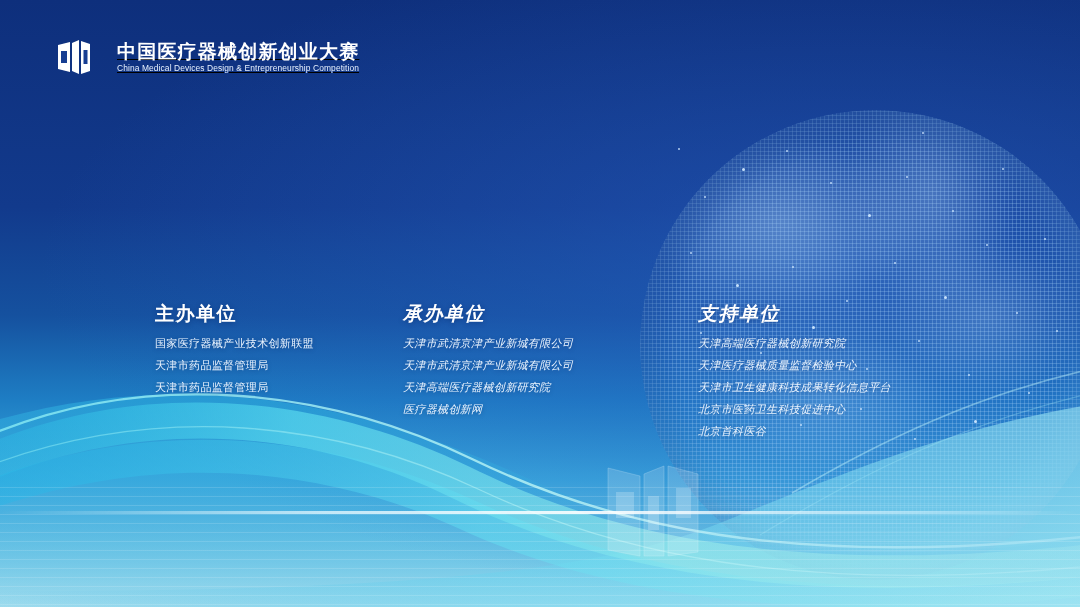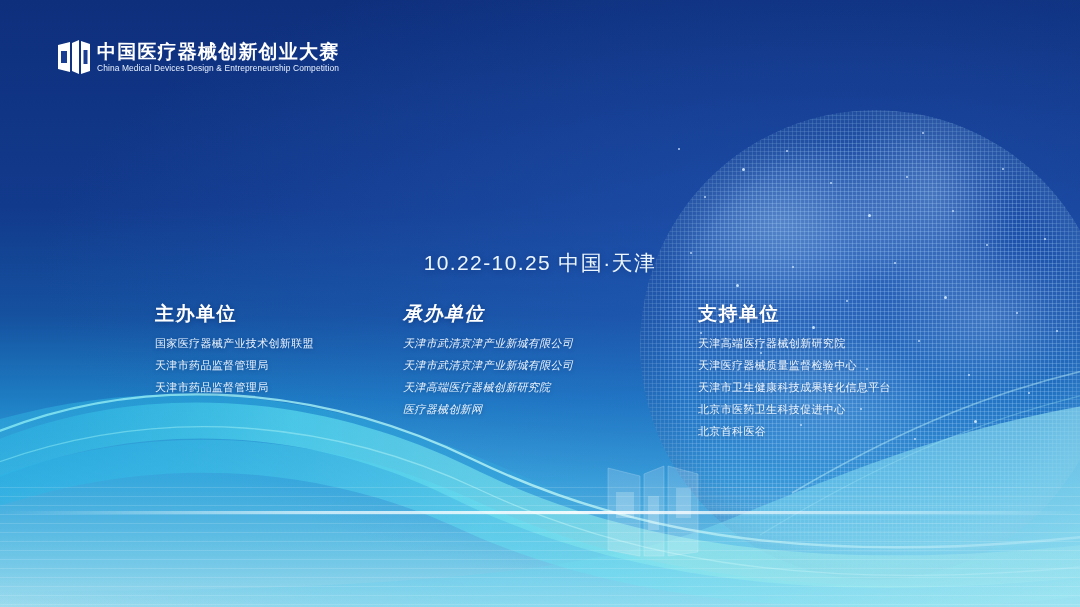--- a/index.html
+++ b/index.html
@@ -77,21 +77,21 @@
   
   #door-watermark{
     position:absolute; left:586px; top:452px; width:132px; height:108px;
     opacity:.55;
   }
   #door-watermark svg{ display:block; width:132px; height:108px; }
 
   
   #logo{
     position:absolute; left:56px; top:38px;
-    display:flex; align-items:center; gap:5px;
+    display:flex; align-items:center; gap:25px;text-decoration:underline;
   }
   #logo .mark{ width:36px; height:38px; flex:0 0 36px; }
   #logo .mark svg{ display:block; width:36px; height:38px; }
   #logo .words{ display:flex; flex-direction:column; gap:2px; }
   #logo .cn{
     font-size:19px; font-weight:bold; color:#ffffff; letter-spacing:1.2px;
     line-height:1.05; white-space:nowrap;
   }
   #logo .en{
     font-size:8.5px; color:#e8f2ff; letter-spacing:.1px; white-space:nowrap;
@@ -116,21 +116,21 @@
     text-shadow:0 1px 6px rgba(5,30,90,.4);
   }
 
   
   #orgs{
     position:absolute; left:0; top:302px; width:868px; height:140px;
   }
   .org-col{ position:absolute; top:0; }
   .org-col.c0{ left:155px; }
   .org-col.c1{ left:403px;font-style:italic; }
-  .org-col.c2{ left:698px; }
+  .org-col.c2{ left:698px;font-style:italic; }
   .org-title{
     color:#ffffff; font-size:19px; font-weight:bold; letter-spacing:1.5px;
     line-height:24px; margin-bottom:6px;
     text-shadow:0 1px 5px rgba(5,30,90,.45);
   }
   .org-item{
     color:#eaf4ff; font-size:11px; line-height:22px; letter-spacing:.35px;
     white-space:nowrap; text-shadow:0 1px 4px rgba(5,30,90,.35);
   }
 </style>
@@ -257,21 +257,20 @@
         <rect x="27.5" y="12" width="4" height="14" fill="#173e92"></rect>
       </svg>
     </span>
     <span class="words">
       <span class="cn">中国医疗器械创新创业大赛</span>
       <span class="en">China Medical Devices Design &amp; Entrepreneurship Competition</span>
     </span>
   </div>
 
 
-  <div id="subtitle">10.22-10.25  中国·天津</div>
 
   <div id="orgs">
 
     <div class="org-col c0">
       <div class="org-title">主办单位</div>
       <div class="org-item">国家医疗器械产业技术创新联盟</div>
       <div class="org-item">天津市药品监督管理局</div>
       <div class="org-item">天津市药品监督管理局</div>
     </div>
 

